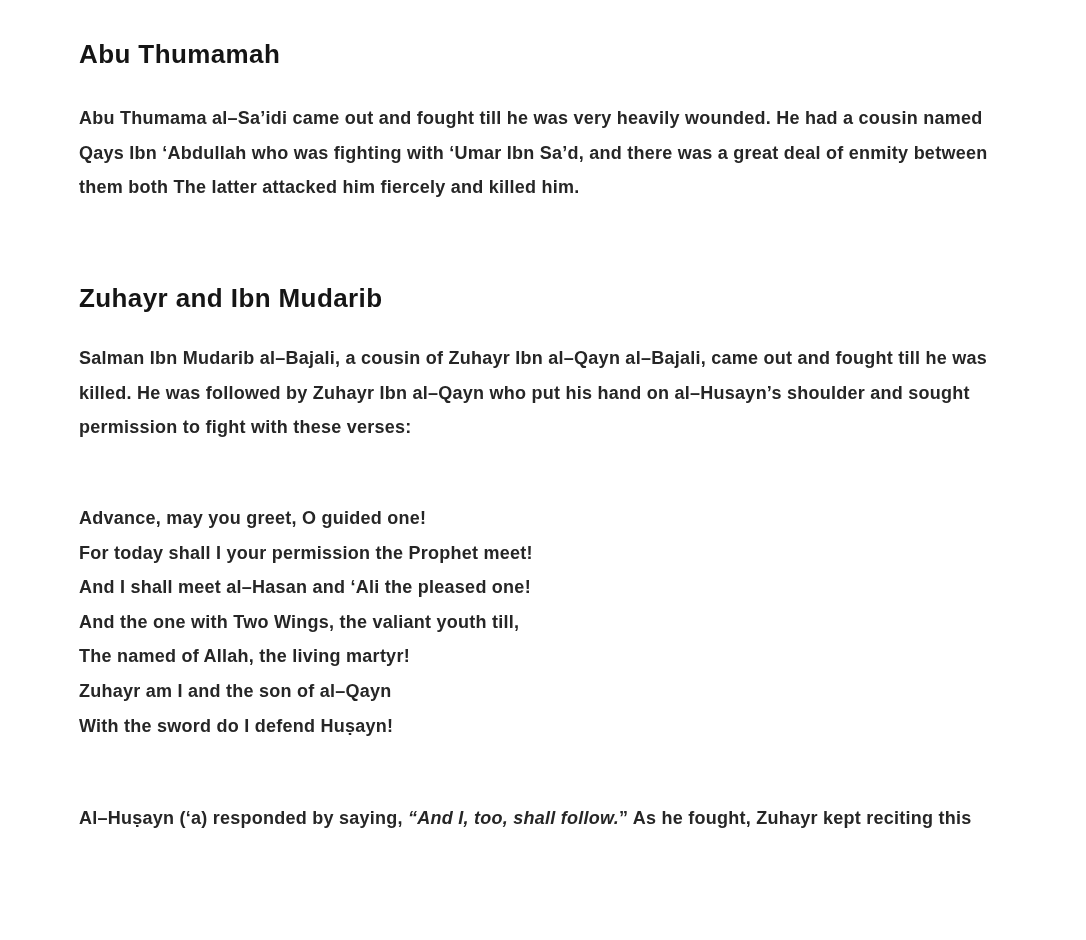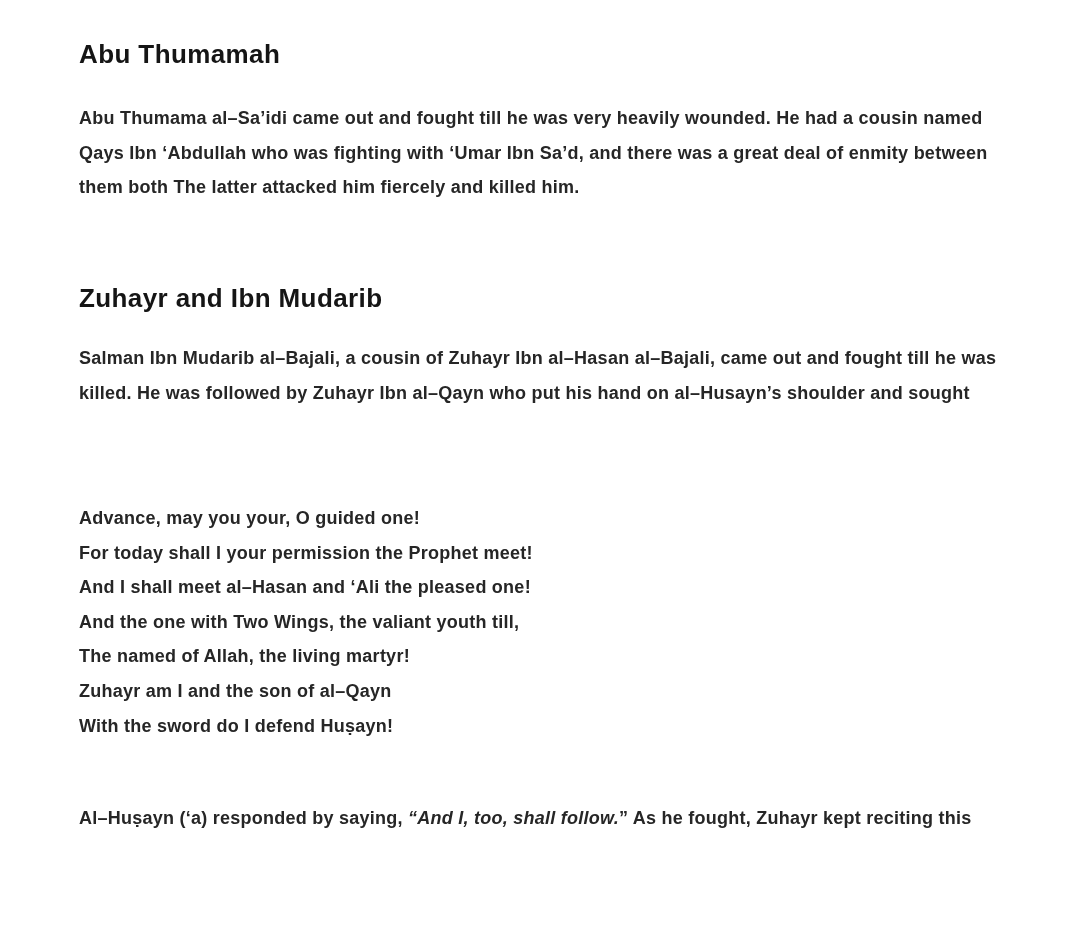--- a/index.html
+++ b/index.html
@@ -51,26 +51,27 @@
 
   <div class="bodyblock" id="p1">
     <div class="line">Abu Thumama al–Sa’idi came out and fought till he was very heavily wounded. He had a cousin named</div>
     <div class="line">Qays Ibn ‘Abdullah who was fighting with ‘Umar Ibn Sa’d, and there was a great deal of enmity between</div>
     <div class="line">them both The latter attacked him fiercely and killed him.</div>
   </div>
 
   <div class="heading" id="h2-1">Zuhayr and Ibn Mudarib</div>
 
   <div class="bodyblock" id="p2">
-    <div class="line">Salman Ibn Mudarib al–Bajali, a cousin of Zuhayr Ibn al–Hasan al–Bajali, came out and fought till he was</div>
+    <div class="line">Salman Ibn Mudarib al–Bajali, a cousin of Zuhayr Ibn al–Qayn al–Bajali, came out and fought till he was</div>
     <div class="line">killed. He was followed by Zuhayr Ibn al–Qayn who put his hand on al–Husayn’s shoulder and sought</div>
+    <div class="line">permission to fight with these verses:</div>
   </div>
 
   <div class="bodyblock" id="poem">
-    <div class="line">Advance, may you your, O guided one!</div>
+    <div class="line">Advance, may you greet, O guided one!</div>
     <div class="line">For today shall I your permission the Prophet meet!</div>
     <div class="line">And I shall meet al–Hasan and ‘Ali the pleased one!</div>
     <div class="line">And the one with Two Wings, the valiant youth till,</div>
     <div class="line">The named of Allah, the living martyr!</div>
     <div class="line">Zuhayr am I and the son of al–Qayn</div>
     <div class="line">With the sword do I defend Huṣayn!</div>
   </div>
 
   <div class="bodyblock closing" id="closing">
     <div class="line"><span>Al–Huṣayn (‘a) responded by saying, </span><span class="italic">“And I, too, shall follow.</span><span>” As he fought, Zuhayr kept reciting this</span></div>

